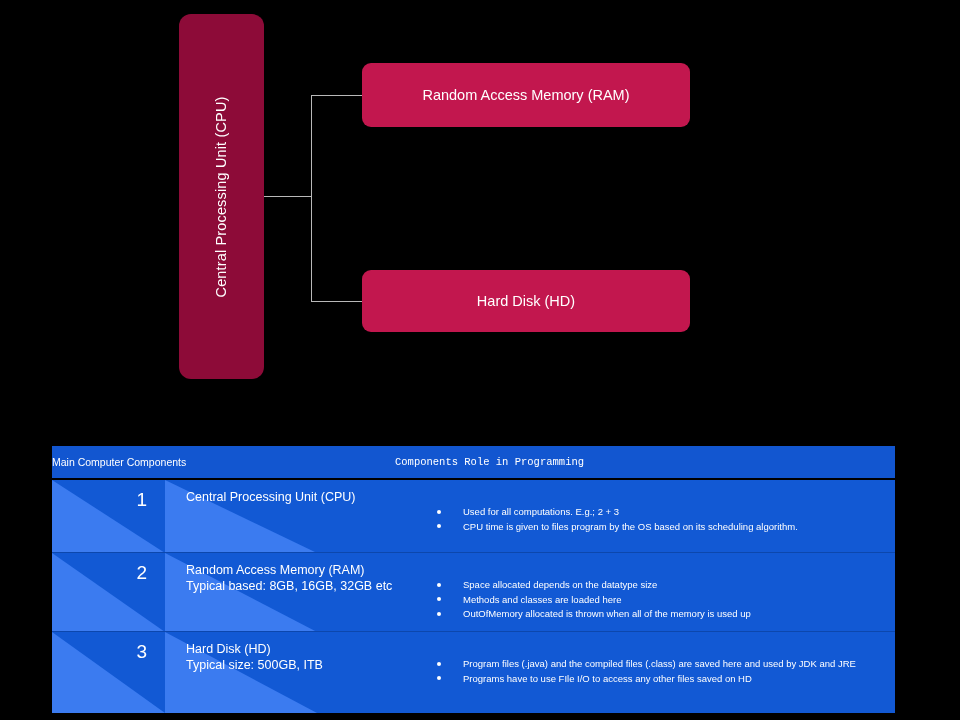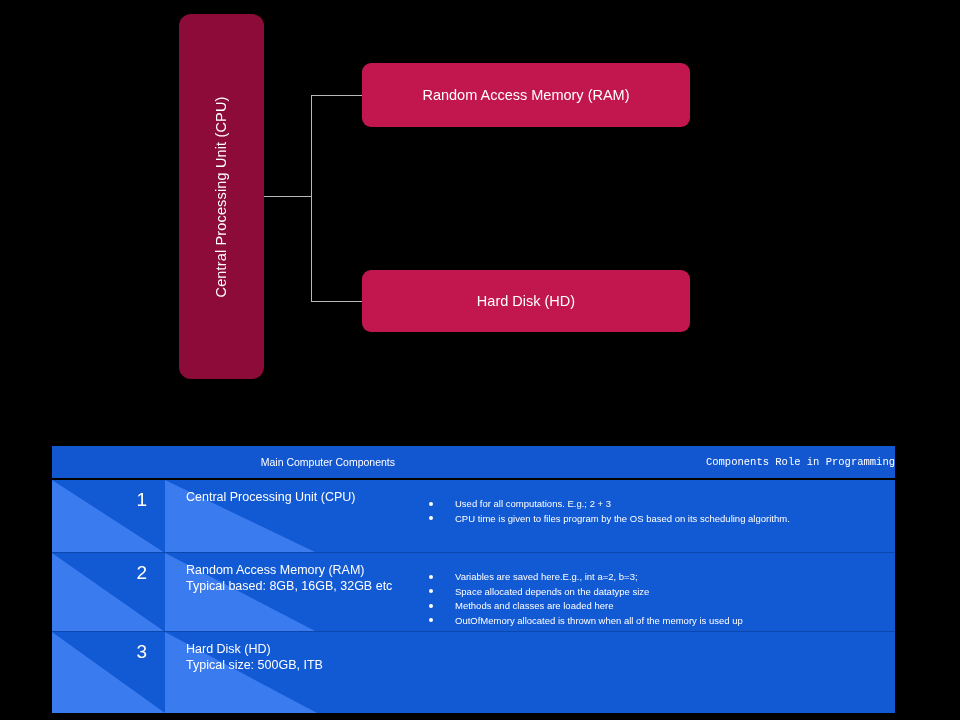--- a/index.html
+++ b/index.html
@@ -78,21 +78,21 @@
     width: 843px; height: 32px;
     background: #1256d0;
   }
   .thead .th {
     position: absolute;
     top: 0;
     height: 32px;
     line-height: 32px;
     font-size: 10.5px;
     color: #ffffff;
-    text-align: right;
+    text-align: left;
     white-space: nowrap;
   }
   #th-1 { left: 0px;   width: 343px; }
   #th-2 { left: 343px; width: 500px; font-family: Liberation Mono, monospace; }
 
   .header-rule {
     position: absolute;
     left: 0; top: 32px;
     width: 843px; height: 2px;
     background: #000000;
@@ -151,21 +151,21 @@
     color: #ffffff;
   }
   .cell-role {
     position: absolute;
     left: 343px; top: 0;
     width: 500px; height: 100%;
     padding: 9px 10px 0 0;
     box-sizing: border-box;
   }
   .blist {
-    margin: 8px;
+    margin: 16px;
     padding: 0;
     list-style: none;
   }
   .blist li {
     position: relative;
     font-size: 9.5px;
     line-height: 13.5px;
     color: #ffffff;
     padding-left: 52px;
     margin-bottom: 1px;
@@ -232,32 +232,37 @@
   <div class="trow" id="row-1">
     <div class="wedge wedge-num"></div>
     <div class="wedge wedge-name"></div>
     <div class="cell-num">2</div>
     <div class="cell-name">
       <div>Random Access Memory (RAM)</div>
       <div>Typical based: 8GB, 16GB, 32GB etc</div>
     </div>
     <div class="cell-role">
       <ul class="blist">
-        <li><span class="bullet"></span><span>Variables are saved here.E.g., int a=2, b=3;</span></li>
         <li><span class="bullet"></span><span>Space allocated depends on the datatype size</span></li>
         <li><span class="bullet"></span><span>Methods and classes are loaded here</span></li>
         <li><span class="bullet"></span><span>OutOfMemory allocated is thrown when all of the memory  is used up</span></li>
       </ul>
     </div>
     <div class="row-rule" style="top:78px"></div>
   </div>
 
   <div class="trow" id="row-2">
     <div class="wedge wedge-num"></div>
     <div class="wedge wedge-name"></div>
     <div class="cell-num">3</div>
     <div class="cell-name">
       <div>Hard Disk (HD)</div>
       <div>Typical size: 500GB, ITB</div>
     </div>
+    <div class="cell-role">
+      <ul class="blist">
+        <li><span class="bullet"></span><span>Program files  (.java) and the compiled files (.class) are saved here and used by JDK and JRE</span></li>
+        <li><span class="bullet"></span><span>Programs have to use FIle I/O to access any other files saved on HD</span></li>
+      </ul>
+    </div>
   </div>
 
 </div>
 
 </body></html>

